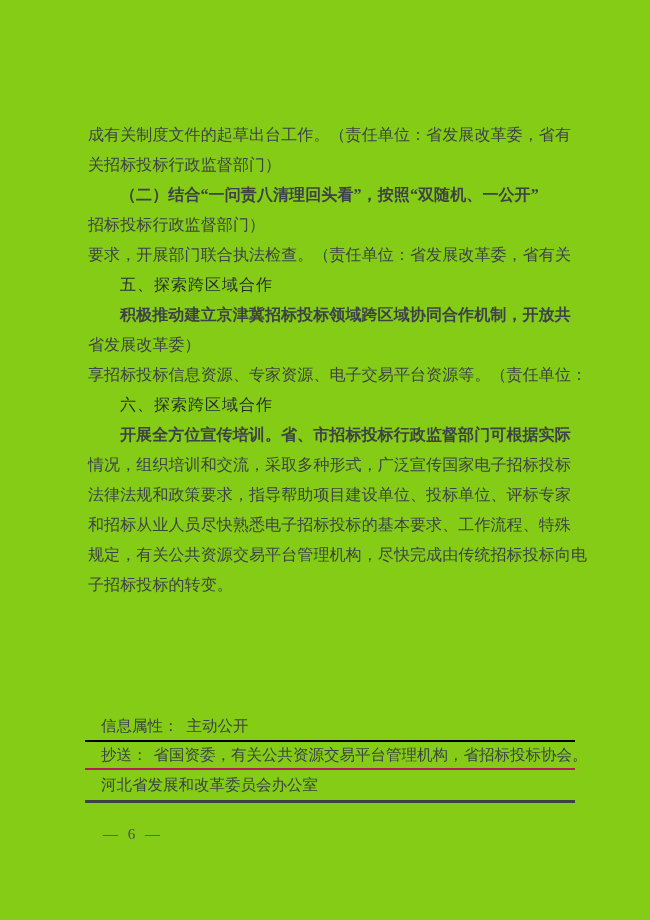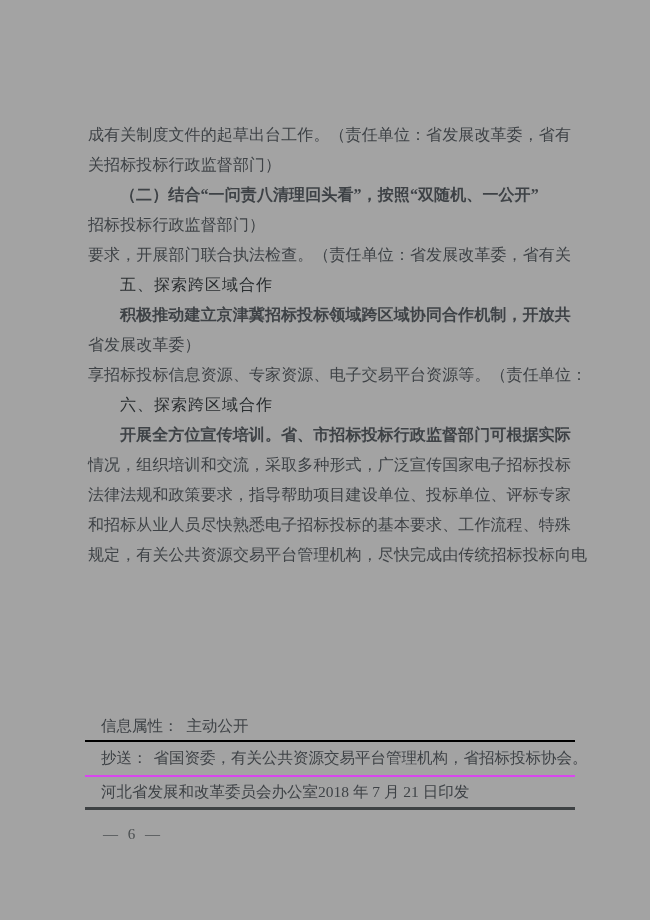--- a/index.html
+++ b/index.html
@@ -5,21 +5,21 @@
   html, body {
     margin: 0;
     padding: 0;
     background: #e8e8e6;
   }
   .page {
     position: relative;
     width: 650px;
     height: 920px;
     margin: 0 auto;
-    background: #a3a3a3;
+    background: #84cc16;
     overflow: hidden;
     font-family: "Liberation Serif", serif;
   }
   
   .doc-body {
     position: absolute;
     top: 120px;
     left: 88px;
     width: 484px;
     color: #3e4246;
@@ -57,27 +57,28 @@
     box-sizing: border-box;
     padding-left: 16px;
     white-space: nowrap;
   }
   .row-info {
     height: 30px;
     border-bottom: 2px solid #000000;
   }
   .row-info .value { margin-left: 8px; }
   .row-cc {
-    height: 35px;
-    border-bottom: 2px solid #d946ef;
+    height: 28px;
+    border-bottom: 2px solid #be185d;
   }
   .row-cc .value { margin-left: 6px; }
   .row-issue {
     height: 33px;
     border-bottom: 3px solid #3e4244;
+    justify-content: space-between;
     padding-right: 10px;
   }
   .page-number {
     position: absolute;
     top: 826px;
     left: 103px;
     font-size: 15px;
     letter-spacing: 3px;
     color: #4a4e50;
     font-family: "Liberation Serif", serif;
@@ -97,32 +98,32 @@
       <div class="line heading">五、探索跨区域合作</div>
       <div class="line indent">积极推动建立京津冀招标投标领域跨区域协同合作机制，开放共</div>
       <div class="line">省发展改革委）</div>
       <div class="line">享招标投标信息资源、专家资源、电子交易平台资源等。（责任单位：</div>
       <div class="line heading">六、探索跨区域合作</div>
       <div class="line indent">开展全方位宣传培训。省、市招标投标行政监督部门可根据实际</div>
       <div class="line">情况，组织培训和交流，采取多种形式，广泛宣传国家电子招标投标</div>
       <div class="line">法律法规和政策要求，指导帮助项目建设单位、投标单位、评标专家</div>
       <div class="line">和招标从业人员尽快熟悉电子招标投标的基本要求、工作流程、特殊</div>
       <div class="line">规定，有关公共资源交易平台管理机构，尽快完成由传统招标投标向电</div>
+      <div class="line">子招标投标的转变。</div>
     </div>
 
   <div class="footer">
     <div class="footer-row row-info">
       <span class="label">信息属性：</span>
       <span class="value">主动公开</span>
     </div>
     <div class="footer-row row-cc">
       <span class="label">抄送：</span>
       <span class="value">省国资委，有关公共资源交易平台管理机构，省招标投标协会。</span>
     </div>
     <div class="footer-row row-issue">
       <span>河北省发展和改革委员会办公室</span>
-      <span>2018 年 7 月 21 日印发</span>
     </div>
   </div>
 
   <div class="page-number">— 6 —</div>
 
 </div>
 
 </body></html>

